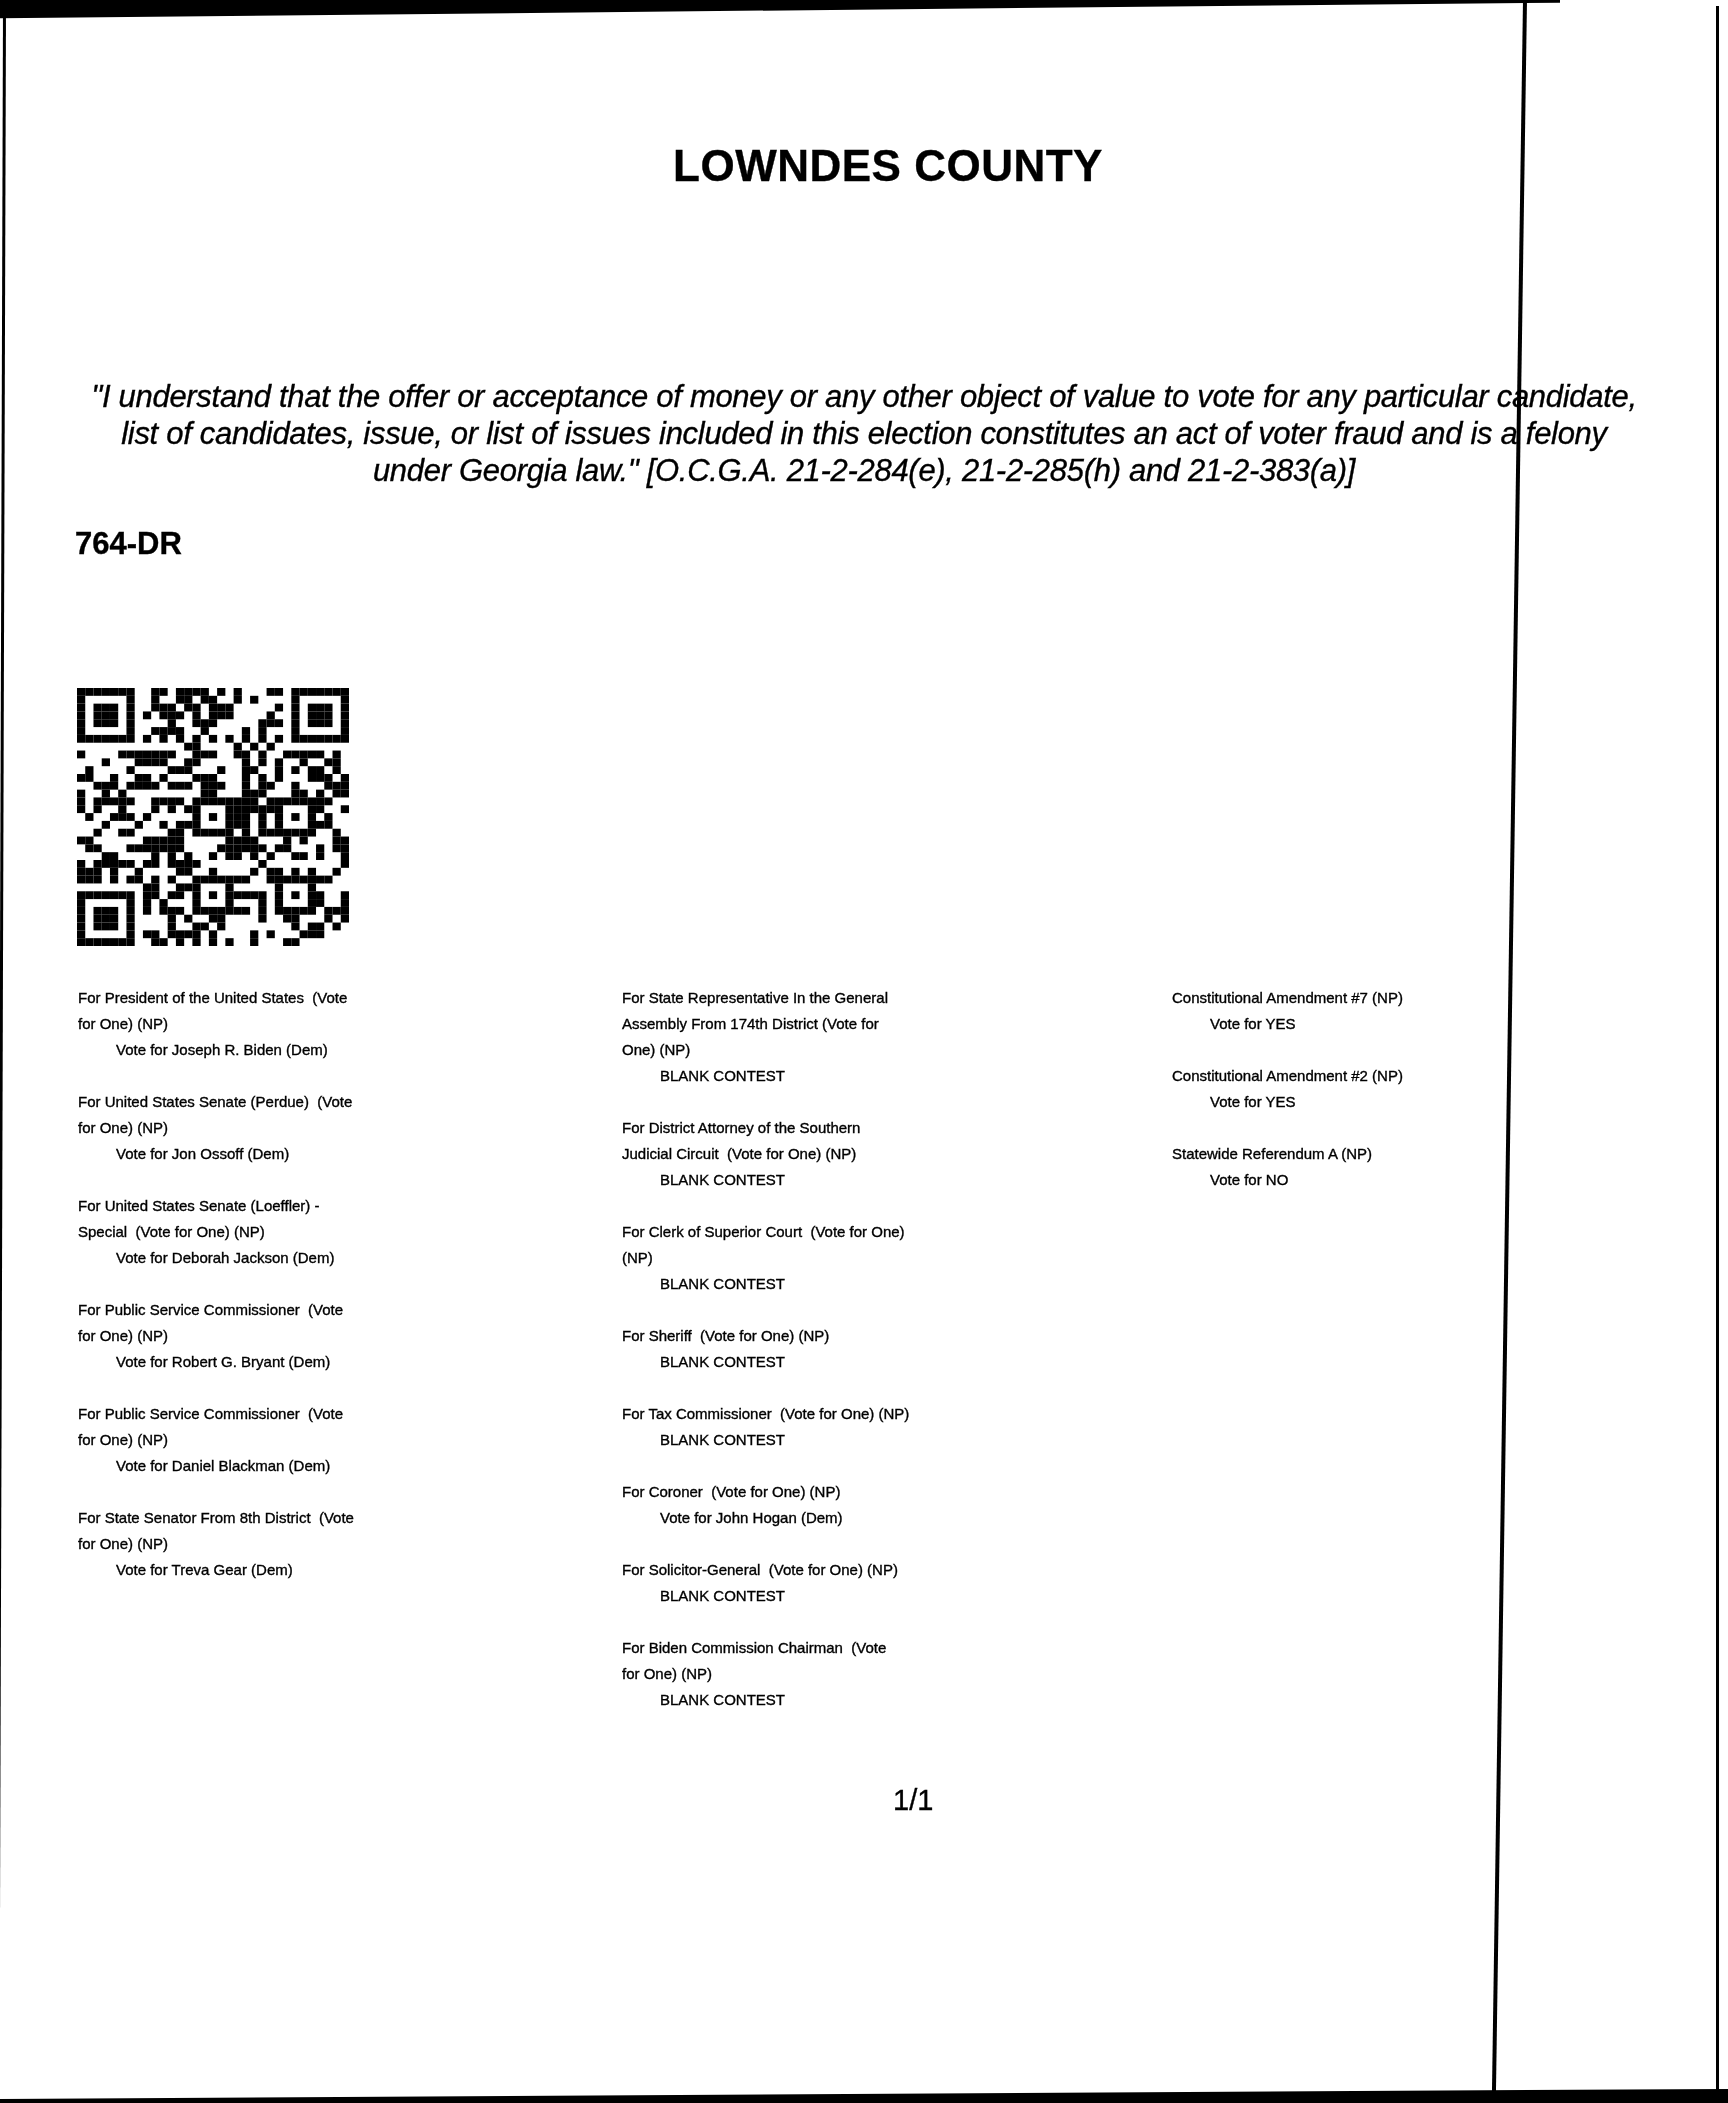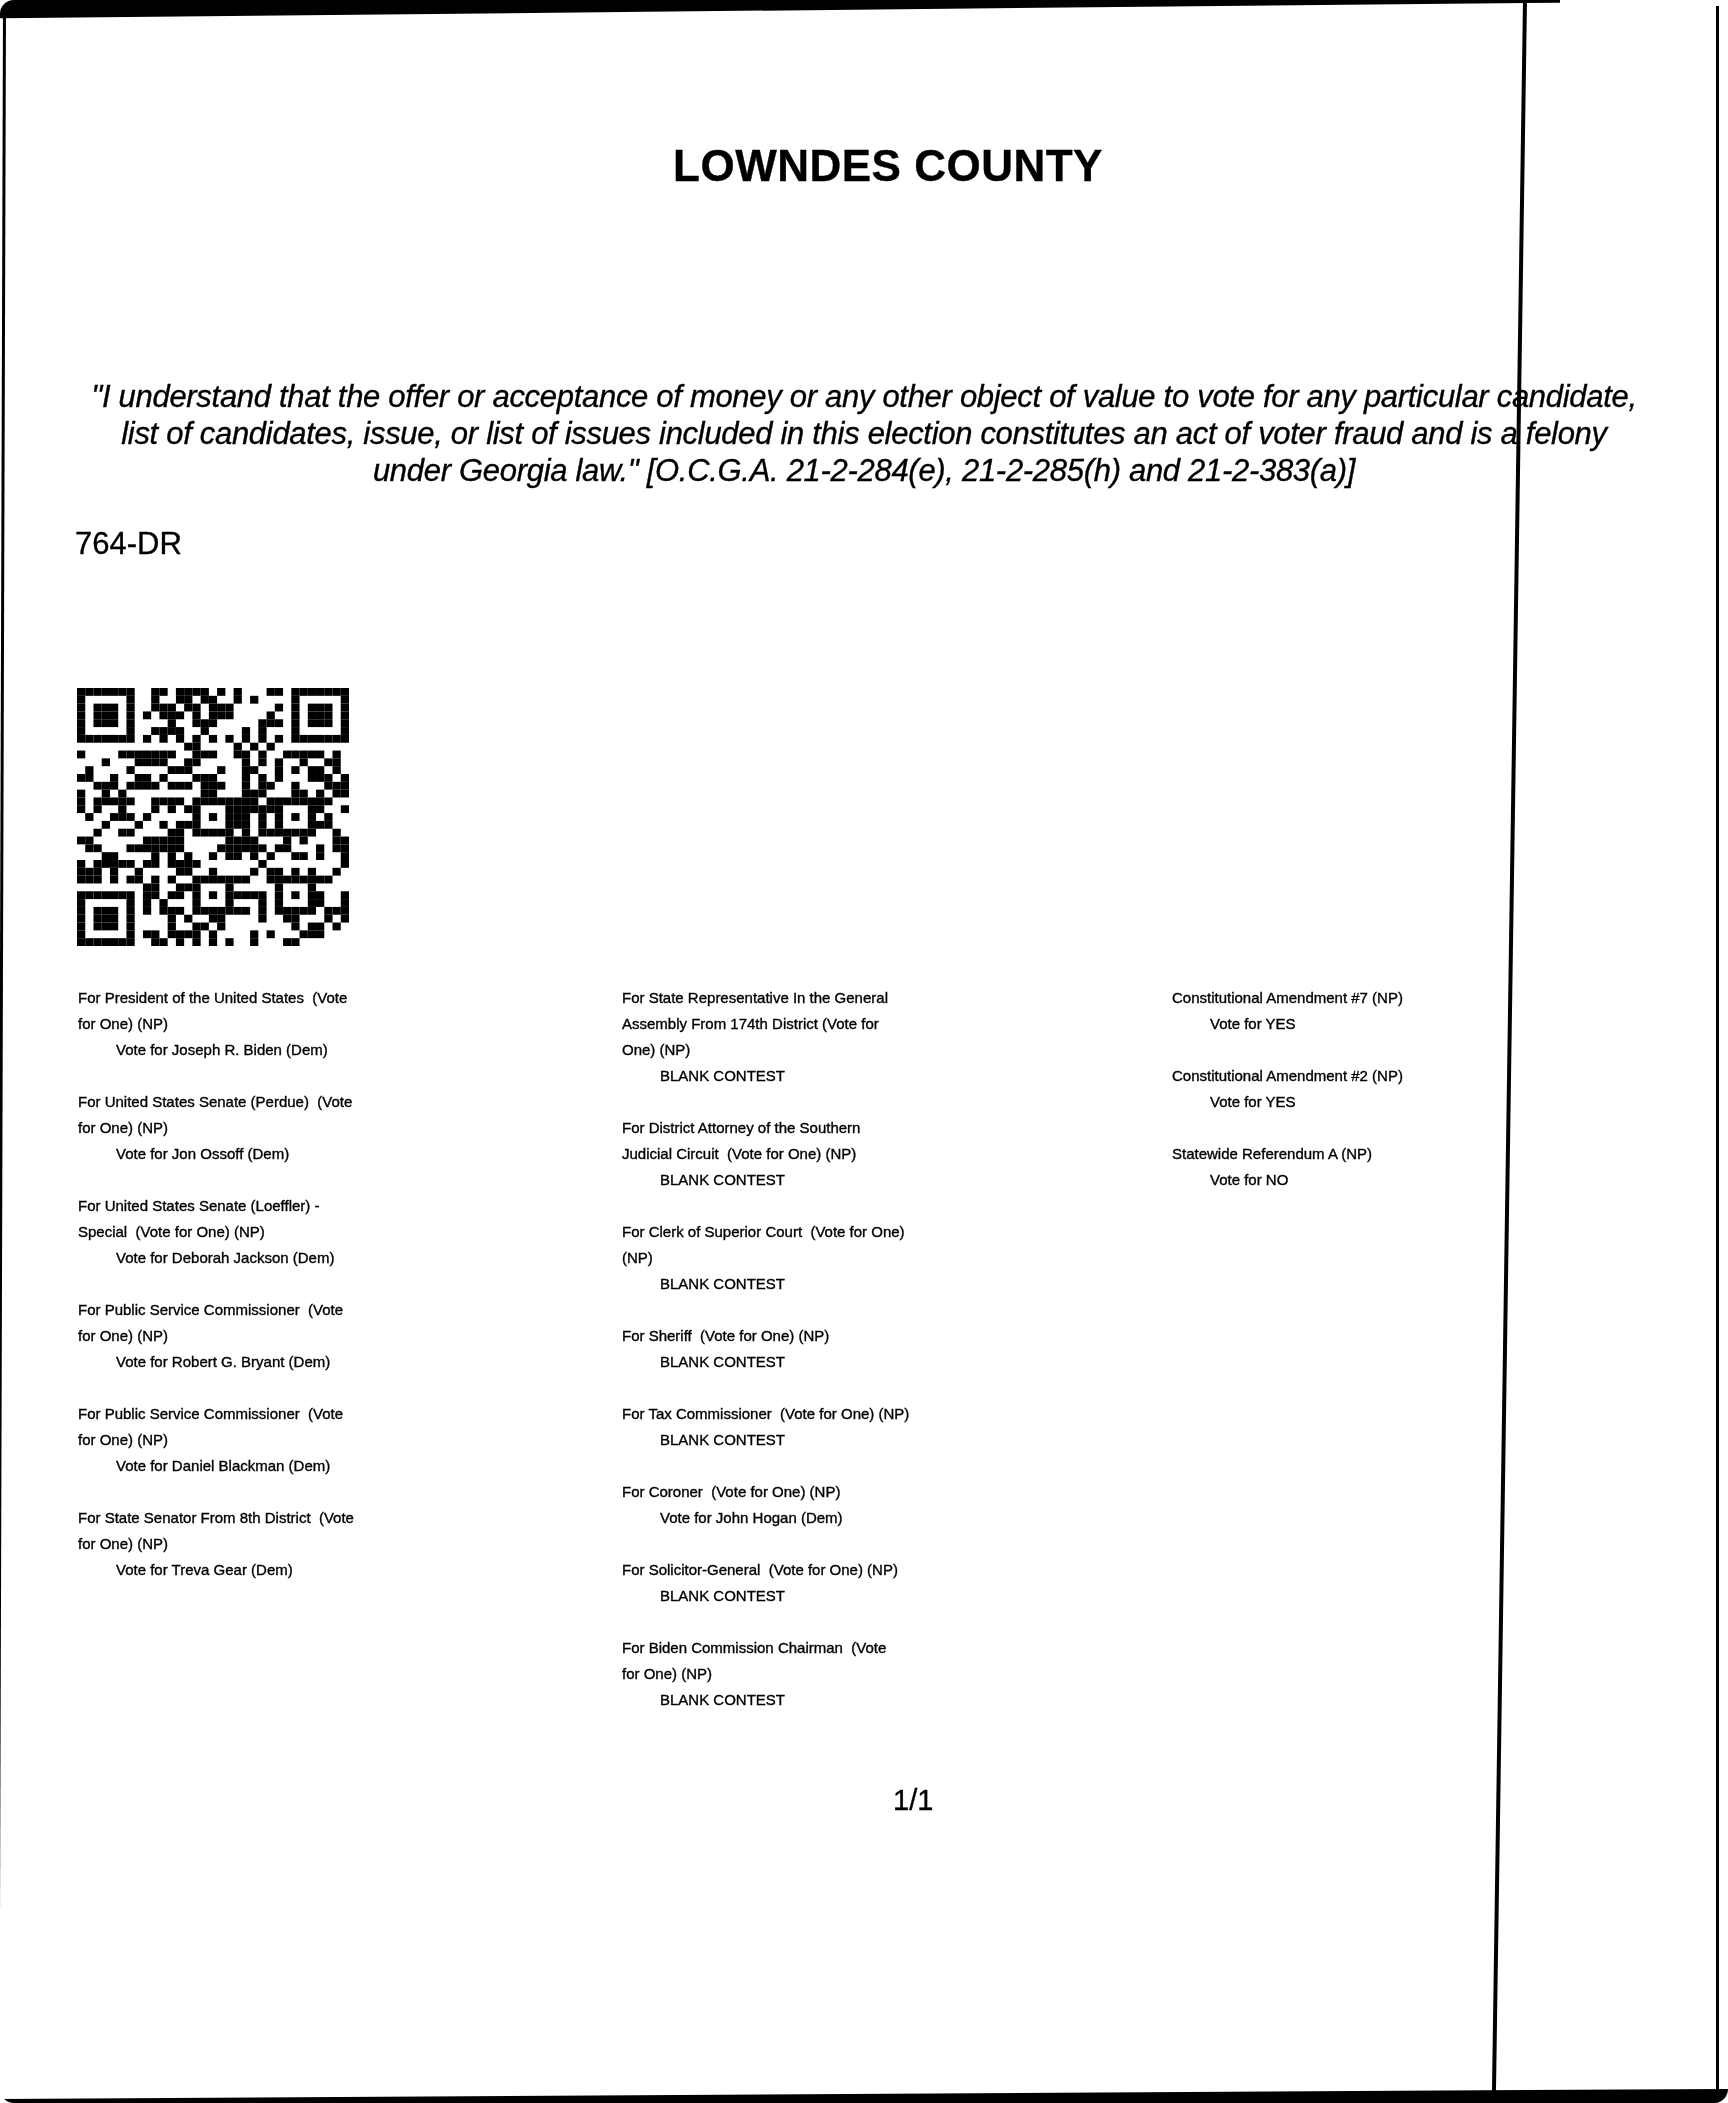--- a/index.html
+++ b/index.html
@@ -1,20 +1,19 @@
 <!DOCTYPE html>
 <html><head>
 <meta charset="utf-8">
 <style>
   html,body { margin:0; padding:0; background:#ffffff; }
   .page {
     position:relative; width:1728px; height:2103px;
     background:#ffffff; color:#000000; overflow:hidden;
     font-family:"Liberation Sans", sans-serif;
-    border-radius:14px;
     -webkit-text-stroke:0.35px #000;
   }
   
   .scan-top {
     position:absolute; left:0; top:0; width:1560px; height:19px; background:#000;
     clip-path:polygon(0 0, 100% 0, 100% 14%, 0 96%);
   }
   .scan-bottom {
     position:absolute; left:0; bottom:0; width:1728px; height:15px; background:#000;
     clip-path:polygon(0 74%, 100% 6%, 100% 100%, 0 100%);
@@ -34,21 +33,21 @@
   .header { position:absolute; left:48px; top:140px; width:1680px; text-align:center; font-weight:bold; letter-spacing:-0.5px; }
   .title-county   { font-size:44px; line-height:52px; margin-bottom:14px; letter-spacing:0.5px; }
   .title-ballot   { font-size:38px; line-height:44px; margin-bottom:8px; }
   .title-election { font-size:36px; line-height:38px; }
   
   .disclaimer {
     position:absolute; left:14px; top:378px; width:1700px; text-align:center;
     font-style:italic; font-size:31px; line-height:37px; letter-spacing:-0.3px;
   }
   
-  .code { position:absolute; left:75px; top:526px; font-size:31px; }
+  .code { position:absolute; left:75px; top:526px; font-size:31px;font-weight:bold; }
   .qr { position:absolute; left:77px; top:688px; width:272px; height:258px; }
   .qr svg { display:block; width:100%; height:100%; }
   .page-num { position:absolute; left:893px; top:1784px; font-size:29px;text-align:center; }
   
   .col { position:absolute; top:985px; font-size:15px; line-height:26px; z-index:1; }
   .col1 { left:78px;   width:550px; }
   .col2 { left:622px;  width:556px; }
   .col3 { left:1172px; width:500px; }
   .contest { margin-bottom:26px; }
   .office-line { white-space:pre; }

